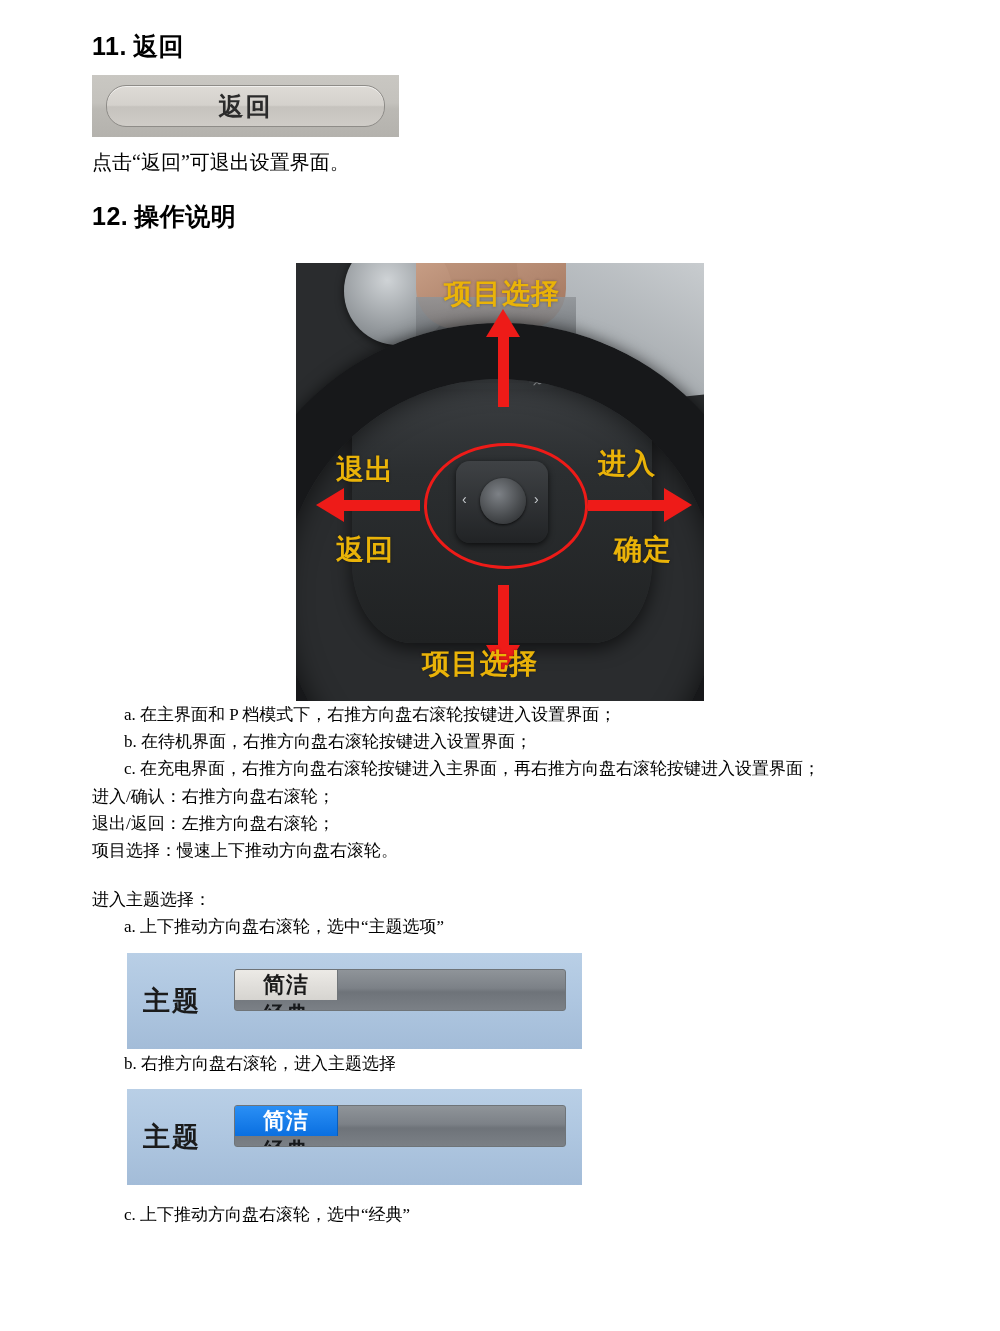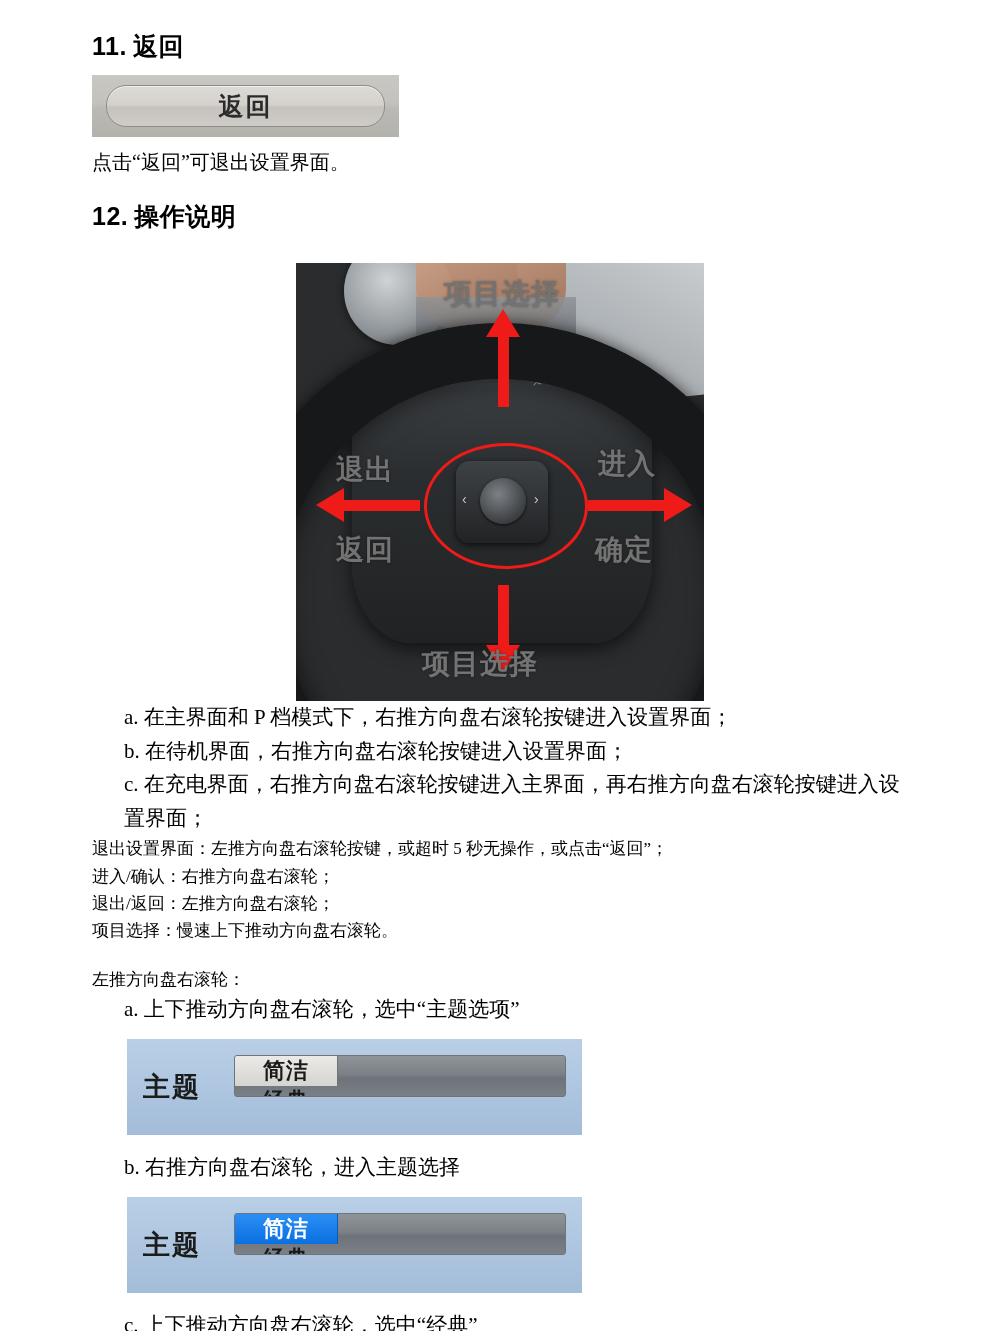--- a/index.html
+++ b/index.html
@@ -68,21 +68,21 @@
   }
 
   p.body-text {
     font-size: 20px;
     line-height: 1.55;
     margin: 10px 0 0 0;
   }
   p.indent {
     margin: 0;
     padding-left: 32px;
-    font-size: 21px;
+    font-size: 17px;
     line-height: 1.6;
   }
   p.tight { margin: 0; font-size: 17px; line-height: 1.6; }
 
   
   .photo-wrap {
     margin-top: 30px;
     display: flex;
     justify-content: center;
   }
@@ -219,35 +219,35 @@
     border-right: 28px solid #ee1b18;
   }
   .ar-rt { left: 292px; top: 237px; width: 78px; height: 11px; }
   .ar-rt::after {
     content: ""; position: absolute; right: -26px; top: -12px;
     border-top: 17px solid transparent; border-bottom: 17px solid transparent;
     border-left: 28px solid #ee1b18;
   }
   .ph-label {
     position: absolute;
-    color: #737373;
+    color: #eab308;
     font-family: "Liberation Sans", sans-serif;
     font-weight: bold;
     font-size: 28px;
     letter-spacing: 1px;
     text-shadow: 0 0 3px rgba(0,0,0,0.35);
     white-space: nowrap;
     text-align: right;
   }
   .lbl-top { left: 148px; top: 12px; }
   .lbl-bottom { left: 126px; top: 382px; }
   .lbl-exit { left: 40px; top: 188px; }
   .lbl-back { left: 40px; top: 268px; }
   .lbl-enter { left: 302px; top: 182px; }
-  .lbl-ok { left: 299px; top: 268px; }
+  .lbl-ok { left: 318px; top: 268px; }
 
   
   .theme-img {
     width: 455px;
     height: 96px;
     background: linear-gradient(to bottom, #b9cfe6 0%, #aec6e0 50%, #a3bcd8 100%);
     display: flex;
     align-items: center;
     margin: 12px 0 0 35px;
     position: relative;
@@ -347,39 +347,38 @@
         <div class="ph-label lbl-exit">退出</div>
         <div class="ph-label lbl-back">返回</div>
         <div class="ph-label lbl-enter">进入</div>
         <div class="ph-label lbl-ok">确定</div>
       </div>
     </div>
 
     <p class="indent">a. 在主界面和 P 档模式下，右推方向盘右滚轮按键进入设置界面；</p>
     <p class="indent">b. 在待机界面，右推方向盘右滚轮按键进入设置界面；</p>
     <p class="indent">c. 在充电界面，右推方向盘右滚轮按键进入主界面，再右推方向盘右滚轮按键进入设置界面；</p>
-    <p class="tight">退出设置界面：左推方向盘右滚轮按键，或超时 5 秒无操作，或点击“返回”；</p>
     <p class="tight">进入/确认：右推方向盘右滚轮；</p>
     <p class="tight">退出/返回：左推方向盘右滚轮；</p>
     <p class="tight">项目选择：慢速上下推动方向盘右滚轮。</p>
 
     <div style="height:22px"></div>
 
-    <p class="tight">左推方向盘右滚轮：</p>
+    <p class="tight">进入主题选择：</p>
     <p class="indent">a. 上下推动方向盘右滚轮，选中“主题选项”</p>
 
     <div class="theme-img">
       <div class="theme-label">主题</div>
       <div class="theme-track">
         <div class="opt sel-grey">简洁</div>
         <div class="opt plain">经典</div>
       </div>
     </div>
 
-    <p class="indent" style="margin-top:16px">b. 右推方向盘右滚轮，进入主题选择</p>
+    <p class="indent" style="margin-top:1px">b. 右推方向盘右滚轮，进入主题选择</p>
 
     <div class="theme-img">
       <div class="theme-label">主题</div>
       <div class="theme-track">
         <div class="opt sel-blue">简洁</div>
         <div class="opt plain">经典</div>
       </div>
     </div>
 
     <p class="indent" style="margin-top:16px">c. 上下推动方向盘右滚轮，选中“经典”</p>

